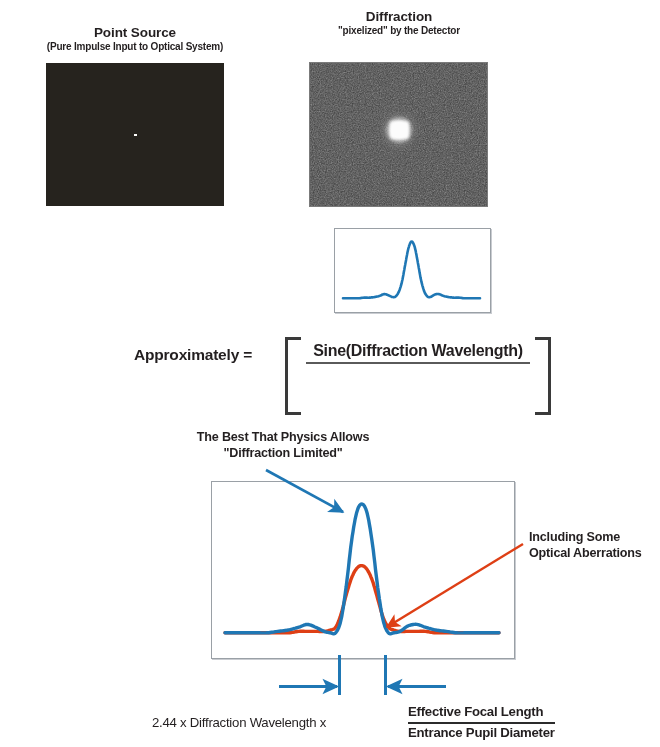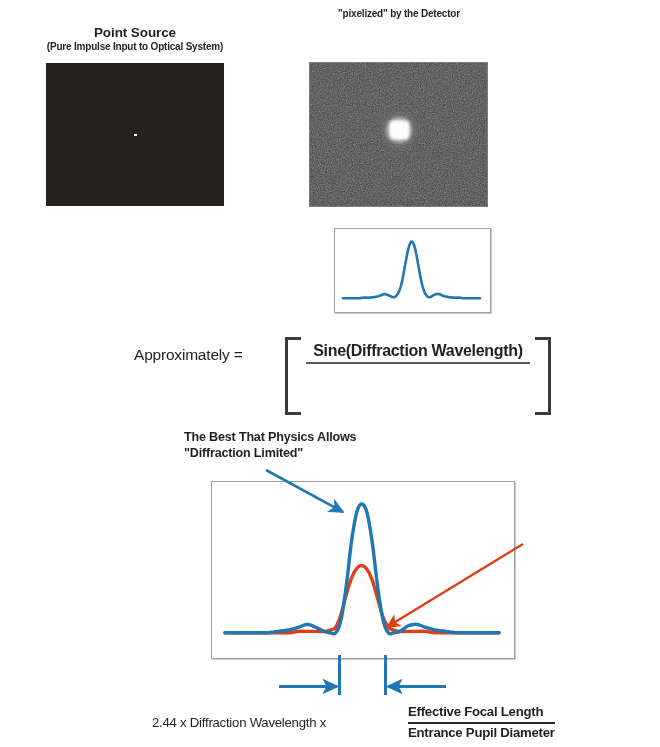--- a/index.html
+++ b/index.html
@@ -74,21 +74,21 @@
     background: #ffffff;
     border: 1px solid #9aa0a6;
     box-shadow: 1px 1px 0 0 #c9ccd1;
   }
   .plot-small { left: 334px; top: 228px; width: 155px; height: 83px; }
   .plot-big   { left: 211px; top: 481px; width: 302px; height: 176px; }
 
   
   .eq-wrap { left: 134px; top: 346px; }
   .eq-label {
-    font-size: 15.5px; font-weight: normal;
+    font-size: 15.5px; font-weight: bold;
     letter-spacing: -0.2px;
     white-space: nowrap;
   }
   .eq-bracket-box {
     left: 285px; top: 337px; width: 266px; height: 72px;
   }
   .brk {
     position: absolute; top: 0; width: 13px; height: 100%;
     border-top: 3px solid #3a3a3a;
     border-bottom: 3px solid #3a3a3a;
@@ -103,21 +103,21 @@
     font-size: 16px; font-weight: bold; letter-spacing: -0.3px;
     white-space: nowrap; line-height: 1.22;
   }
   .frac .bar { height: 2px; background: #5a5a5a; margin: 1px 4px 1px 4px; }
 
   
   .callout {
     font-size: 12.6px; font-weight: bold; line-height: 1.3;
     letter-spacing: -0.2px;
   }
-  .callout-blue  { left: 184px; top: 429px; width: 222px; }
+  .callout-blue  { left: 172px; top: 429px; width: 222px; text-align: center; }
   .callout-red   { left: 529px; top: 529px; width: 130px; text-align: left; }
 
   
   .bottom-eq { left: 152px; top: 704px; }
   .bottom-left {
     font-size: 13.2px; font-weight: normal; letter-spacing: -0.25px;
     white-space: nowrap;
     position: absolute; left: 0; top: 11px;
   }
   .bottom-frac { position: absolute; left: 256px; top: 0; text-align: left; }
@@ -131,20 +131,21 @@
 </style>
 </head>
 <body>
 
 <div class="abs ctr-text" style="left:17px; top:8px; width:236px;margin-top:16px;">
   <div class="hdr-title">Point Source</div>
   <div class="hdr-sub">(Pure Impulse Input to Optical System)</div>
 </div>
 
 <div class="abs ctr-text" style="left:281px; top:8px; width:236px;">
+  <div class="hdr-title">Diffraction</div>
   <div class="hdr-sub">"pixelized" by the Detector</div>
 </div>
 
 <div class="abs panel-point">
   <div class="point-dot"></div>
 </div>
 
 <div class="abs panel-diff">
   <svg class="noise" width="177" height="143">
     <defs>
@@ -182,20 +183,22 @@
     <div class="bar"></div>
   </div>
 </div>
 
 <div class="abs callout callout-blue">
   <div>The Best That Physics Allows</div>
   <div>"Diffraction Limited"</div>
 </div>
 
 <div class="abs callout callout-red">
+  <div>Including Some</div>
+  <div>Optical Aberrations</div>
 </div>
 
 <div class="abs plot-frame plot-big">
   <svg width="300" height="174" viewBox="0 0 300 174">
     <polyline id="bigRed" fill="none" stroke="#de3f15" stroke-width="3.4" stroke-linejoin="round" stroke-linecap="round" points="13.0,150.8 15.0,150.8 17.8,150.8 21.1,150.8 24.7,150.8 28.2,150.8 31.4,150.8 34.1,150.8 36.1,150.8 37.9,150.8 39.3,150.8 40.7,150.8 41.9,150.8 43.2,150.8 44.6,150.8 46.1,150.8 47.6,150.8 49.1,150.8 50.6,150.8 52.1,150.8 53.6,150.8 55.2,150.8 56.7,150.8 58.2,150.8 59.7,150.8 61.2,150.8 62.7,150.8 64.2,150.8 65.7,150.8 67.2,150.8 68.7,150.8 70.2,150.9 71.7,150.9 73.2,150.9 74.7,150.9 76.2,150.8 77.8,150.7 79.3,150.5 80.9,150.2 82.4,150.0 83.9,149.7 85.4,149.5 86.8,149.4 88.1,149.3 89.3,149.3 90.5,149.3 91.7,149.3 92.9,149.4 94.0,149.4 95.2,149.4 96.4,149.4 97.6,149.4 98.8,149.4 100.0,149.4 101.2,149.4 102.4,149.4 103.6,149.4 104.9,149.4 106.1,149.4 107.4,149.5 108.6,149.5 109.8,149.5 111.0,149.5 112.1,149.4 113.1,149.3 114.1,149.1 115.0,149.0 115.9,148.8 116.7,148.5 117.6,148.3 118.4,148.0 119.2,147.8 120.0,147.6 120.7,147.4 121.5,147.2 122.2,146.8 122.9,146.1 123.7,145.2 124.4,144.0 125.2,142.5 125.9,140.9 126.7,139.0 127.4,137.0 128.2,134.9 128.9,132.6 129.7,130.1 130.4,127.4 131.2,124.5 131.9,121.6 132.7,118.6 133.4,115.7 134.2,113.0 134.9,110.4 135.7,107.8 136.5,105.2 137.2,102.8 138.0,100.4 138.7,98.2 139.5,96.2 140.2,94.4 141.0,92.7 141.7,91.1 142.5,89.7 143.2,88.5 144.0,87.4 144.7,86.4 145.5,85.6 146.2,84.9 147.0,84.3 147.7,83.9 148.5,83.7 149.2,83.6 150.0,83.6 150.8,83.8 151.5,84.1 152.3,84.5 153.0,85.1 153.8,85.9 154.5,86.8 155.3,87.8 156.0,89.0 156.8,90.3 157.5,91.7 158.3,93.3 159.0,95.1 159.8,97.0 160.5,99.0 161.3,101.2 162.0,103.7 162.8,106.3 163.5,109.0 164.3,111.8 165.1,114.5 165.8,117.2 166.6,119.9 167.3,122.6 168.1,125.4 168.8,128.2 169.6,130.8 170.3,133.2 171.1,135.4 171.8,137.3 172.6,139.0 173.3,140.6 174.1,141.9 174.8,143.2 175.6,144.2 176.3,145.2 177.1,146.0 177.8,146.6 178.5,147.0 179.3,147.3 180.0,147.5 180.8,147.7 181.6,148.0 182.4,148.3 183.3,148.5 184.1,148.8 185.0,149.0 185.9,149.1 186.9,149.3 187.9,149.4 189.0,149.5 190.2,149.5 191.4,149.5 192.6,149.5 193.9,149.4 195.1,149.4 196.4,149.4 197.6,149.4 198.8,149.4 200.0,149.4 201.2,149.4 202.4,149.4 203.6,149.4 204.8,149.4 206.0,149.4 207.1,149.4 208.3,149.3 209.5,149.3 210.7,149.3 211.9,149.3 213.2,149.4 214.6,149.5 216.1,149.7 217.6,150.0 219.1,150.2 220.7,150.5 222.2,150.7 223.8,150.8 225.3,150.9 226.8,150.9 228.3,150.9 229.8,150.9 231.3,150.8 232.8,150.8 234.3,150.8 235.8,150.8 237.3,150.8 238.8,150.8 240.3,150.8 241.8,150.8 243.3,150.8 244.8,150.8 246.4,150.8 247.9,150.8 249.4,150.8 250.9,150.8 252.4,150.8 253.9,150.8 255.4,150.8 256.8,150.8 258.1,150.8 259.3,150.8 260.7,150.8 262.1,150.8 263.9,150.8 265.9,150.8 268.6,150.8 271.8,150.8 275.3,150.8 278.9,150.8 282.2,150.8 285.0,150.8 287.0,150.8"></polyline>
     <polyline id="bigBlue" fill="none" stroke="#1f77b4" stroke-width="3.4" stroke-linejoin="round" stroke-linecap="round" points="13.0,150.8 15.0,150.8 17.8,150.8 21.1,150.8 24.7,150.8 28.2,150.8 31.4,150.8 34.1,150.8 36.1,150.8 37.9,150.8 39.3,150.8 40.7,150.8 41.9,150.8 43.2,150.8 44.6,150.8 46.1,150.8 47.6,150.8 49.1,150.9 50.6,150.9 52.1,150.9 53.6,150.9 55.2,150.8 56.7,150.7 58.2,150.5 59.7,150.3 61.2,150.1 62.7,149.8 64.2,149.6 65.7,149.4 67.2,149.2 68.7,149.0 70.2,148.9 71.7,148.7 73.2,148.5 74.7,148.3 76.2,148.0 77.8,147.7 79.3,147.3 80.9,146.9 82.4,146.5 83.9,146.0 85.4,145.6 86.8,145.2 88.1,144.8 89.3,144.2 90.5,143.7 91.7,143.2 92.9,142.8 94.0,142.5 95.2,142.4 96.4,142.5 97.6,142.8 98.8,143.1 100.0,143.6 101.2,144.1 102.4,144.7 103.6,145.2 104.9,145.8 106.1,146.4 107.4,147.0 108.6,147.7 109.8,148.4 111.0,148.9 112.1,149.4 113.1,149.8 114.1,150.0 115.0,150.3 115.9,150.4 116.7,150.6 117.6,150.7 118.4,150.8 119.2,151.0 120.0,151.3 120.7,151.6 121.5,151.8 122.2,151.8 122.9,151.5 123.7,150.8 124.4,149.8 125.2,148.7 125.9,147.4 126.7,145.7 127.4,143.7 128.2,141.2 128.9,138.2 129.7,134.6 130.4,130.5 131.2,125.9 131.9,120.9 132.7,115.6 133.4,110.2 134.2,104.6 134.9,98.7 135.7,92.2 136.5,85.4 137.2,78.5 138.0,71.8 138.7,65.5 139.5,59.8 140.2,54.6 141.0,49.7 141.7,45.0 142.5,40.7 143.2,36.8 144.0,33.4 144.7,30.4 145.5,27.9 146.2,25.9 147.0,24.4 147.7,23.2 148.5,22.5 149.2,22.1 150.0,22.0 150.8,22.3 151.5,22.9 152.3,23.8 153.0,25.2 153.8,26.9 154.5,29.1 155.3,31.8 156.0,35.0 156.8,38.7 157.5,42.9 158.3,47.4 159.0,52.3 159.8,57.4 160.5,62.6 161.3,68.2 162.0,74.4 162.8,80.9 163.5,87.5 164.3,94.0 165.1,100.3 165.8,106.0 166.6,111.4 167.3,116.6 168.1,121.6 168.8,126.4 169.6,130.8 170.3,134.7 171.1,138.2 171.8,141.1 172.6,143.6 173.3,145.6 174.1,147.3 174.8,148.7 175.6,149.8 176.3,150.8 177.1,151.5 177.8,151.8 178.5,151.8 179.3,151.6 180.0,151.3 180.8,151.0 181.6,150.8 182.4,150.7 183.3,150.6 184.1,150.5 185.0,150.4 185.9,150.1 186.9,149.8 187.9,149.4 189.0,148.8 190.2,148.0 191.4,147.1 192.6,146.1 193.9,145.2 195.1,144.4 196.4,143.8 197.6,143.3 198.8,143.0 200.0,142.7 201.2,142.5 202.4,142.4 203.6,142.3 204.8,142.4 206.0,142.6 207.1,142.9 208.3,143.3 209.5,143.8 210.7,144.3 211.9,144.8 213.2,145.2 214.6,145.6 216.1,146.0 217.6,146.5 219.1,146.9 220.7,147.3 222.2,147.7 223.8,148.0 225.3,148.3 226.8,148.5 228.3,148.7 229.8,148.9 231.3,149.0 232.8,149.2 234.3,149.4 235.8,149.6 237.3,149.8 238.8,150.1 240.3,150.3 241.8,150.5 243.3,150.7 244.8,150.8 246.4,150.9 247.9,150.9 249.4,150.9 250.9,150.9 252.4,150.8 253.9,150.8 255.4,150.8 256.8,150.8 258.1,150.8 259.3,150.8 260.7,150.8 262.1,150.8 263.9,150.8 265.9,150.8 268.6,150.8 271.8,150.8 275.3,150.8 278.9,150.8 282.2,150.8 285.0,150.8 287.0,150.8"></polyline>
   </svg>
 </div>
 
 <svg class="abs" style="left:0; top:0;" width="660" height="747">

